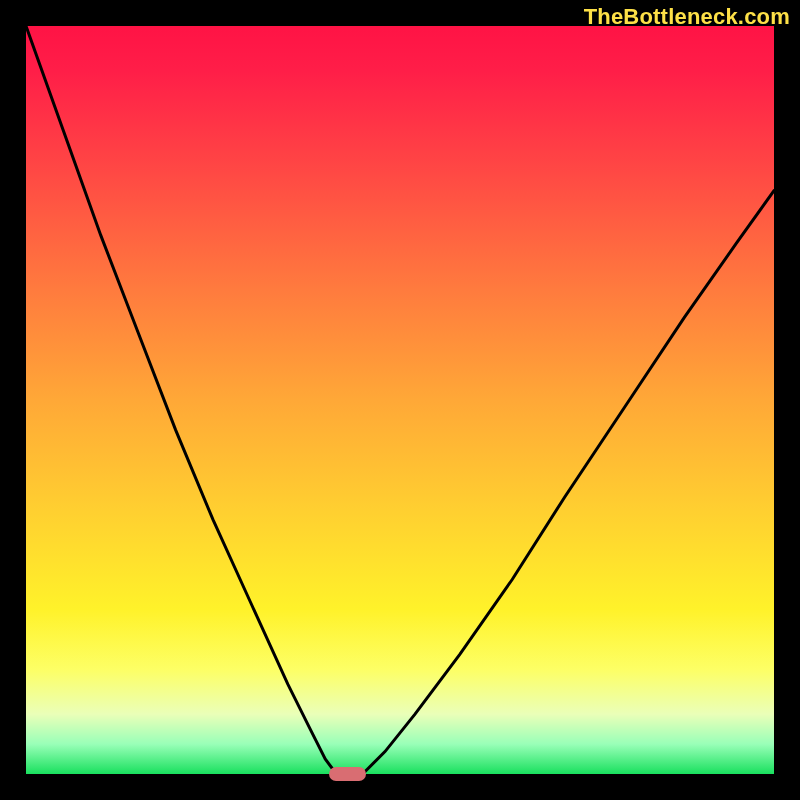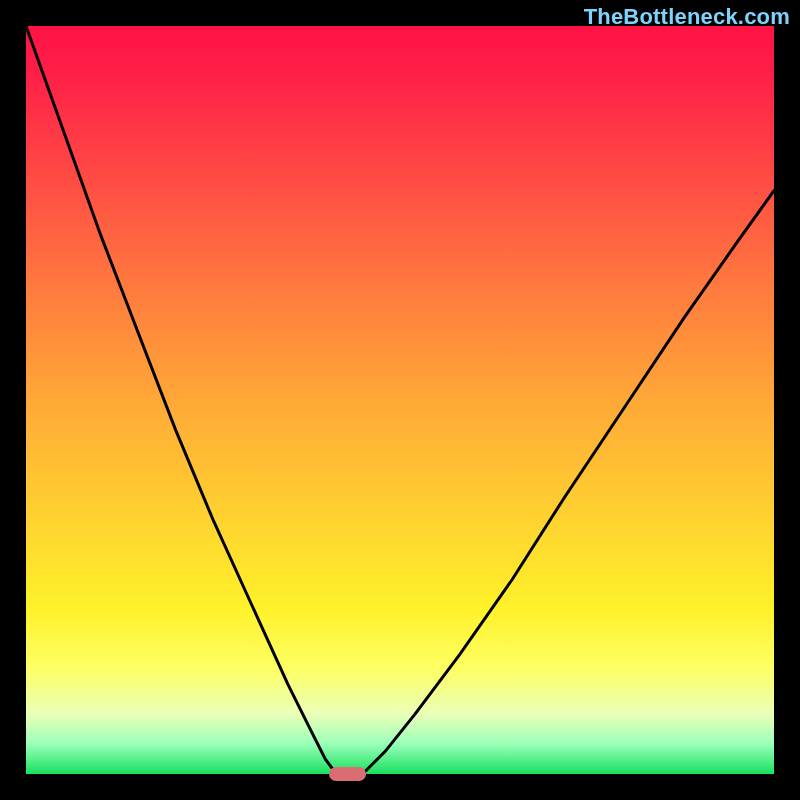--- a/index.html
+++ b/index.html
@@ -36,21 +36,21 @@
       #eaffb8 92%,
       #99ffb8 96%,
       #19e05e 100%);
   }
   .watermark {
     position: absolute;
     top: 4px;
     right: 10px;
     font-size: 22px;
     font-weight: 600;
-    color: #7dd3fc;
+    color: #fde047;
     font-family: Arial, sans-serif;
     letter-spacing: 0.2px;
   }
   svg.curve {
     position: absolute;
     left: 0; top: 0;
     width: 748px;
     height: 748px;
     overflow: visible;
   }

